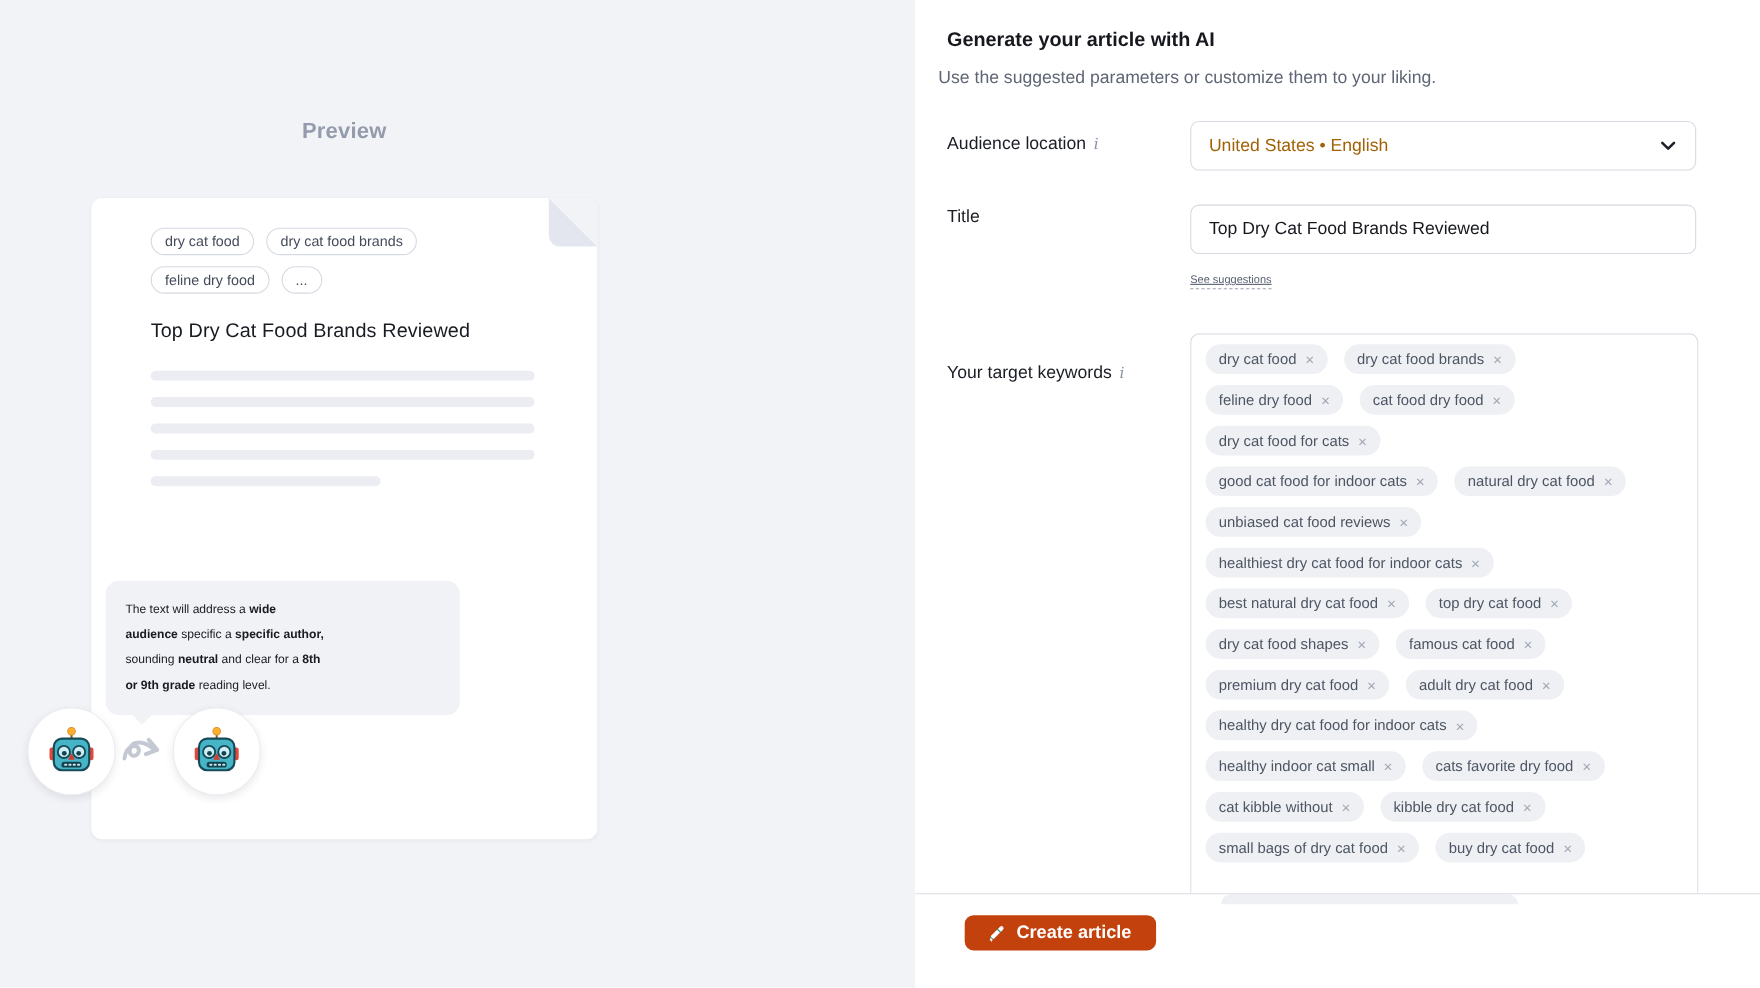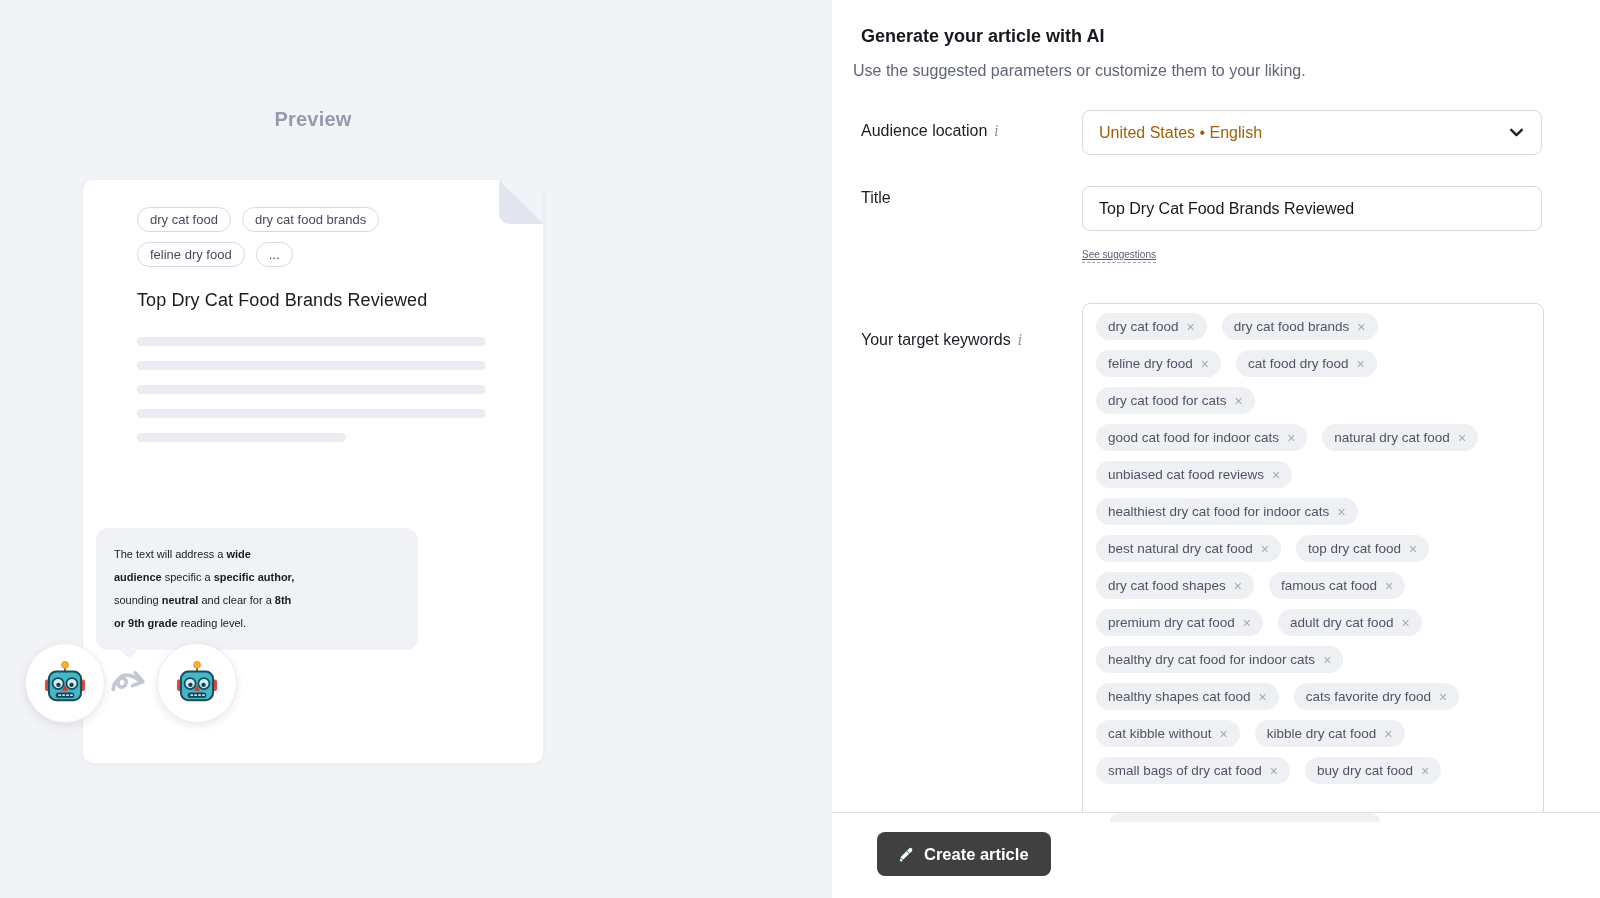--- a/index.html
+++ b/index.html
@@ -61,22 +61,22 @@
     background:#fff; padding:9px 13px; display:flex; flex-direction:column; gap:10px; }
   .kw-row { display:flex; gap:15px; }
   .chip { display:inline-flex; align-items:center; gap:8px; height:27px; padding:0 12px;
     background:#eef0f4; border-radius:14px; font-size:13.5px; color:#4d5563; white-space:nowrap; }
   .chip-x { border:none; background:none; font-size:14px; color:#a2a9b6; cursor:pointer;
     line-height:1; padding:0; font-family:inherit; }
   .kw-sliver { position:absolute; top:813px; left:278px; width:270px; height:9px;
     background:#eef0f4; border-radius:12px 12px 0 0; }
 
   .footer-divider { position:absolute; left:0; top:812px; width:768px; height:1px; background:#dcdfe4; }
-  .create-btn { position:absolute; left:45px; top:832px; height:44px; padding:0 22px 0 18px;
-    background:#404040; border:none; border-radius:8px; display:flex; align-items:center; gap:10px;
+  .create-btn { position:absolute; left:45px; top:832px; height:32px; padding:0 22px 0 18px;
+    background:#c2410c; border:none; border-radius:8px; display:flex; align-items:center; gap:10px;
     font-size:16.5px; font-weight:700; color:#fff; cursor:pointer;
     font-family:"Liberation Sans","DejaVu Sans",sans-serif; }
 </style>
 </head>
 <body>
 
 <div class="stage">
 
   <div class="left-panel">
     <div class="preview-title">Preview</div>
@@ -251,21 +251,21 @@
             </span>
           </div>
           <div class="kw-row">
             <span class="chip">
               <span>healthy dry cat food for indoor cats</span>
               <button class="chip-x">×</button>
             </span>
           </div>
           <div class="kw-row">
             <span class="chip">
-              <span>healthy shapes cat food</span>
+              <span>healthy indoor cat small</span>
               <button class="chip-x">×</button>
             </span>
             <span class="chip">
               <span>cats favorite dry food</span>
               <button class="chip-x">×</button>
             </span>
           </div>
           <div class="kw-row">
             <span class="chip">
               <span>cat kibble without</span>

